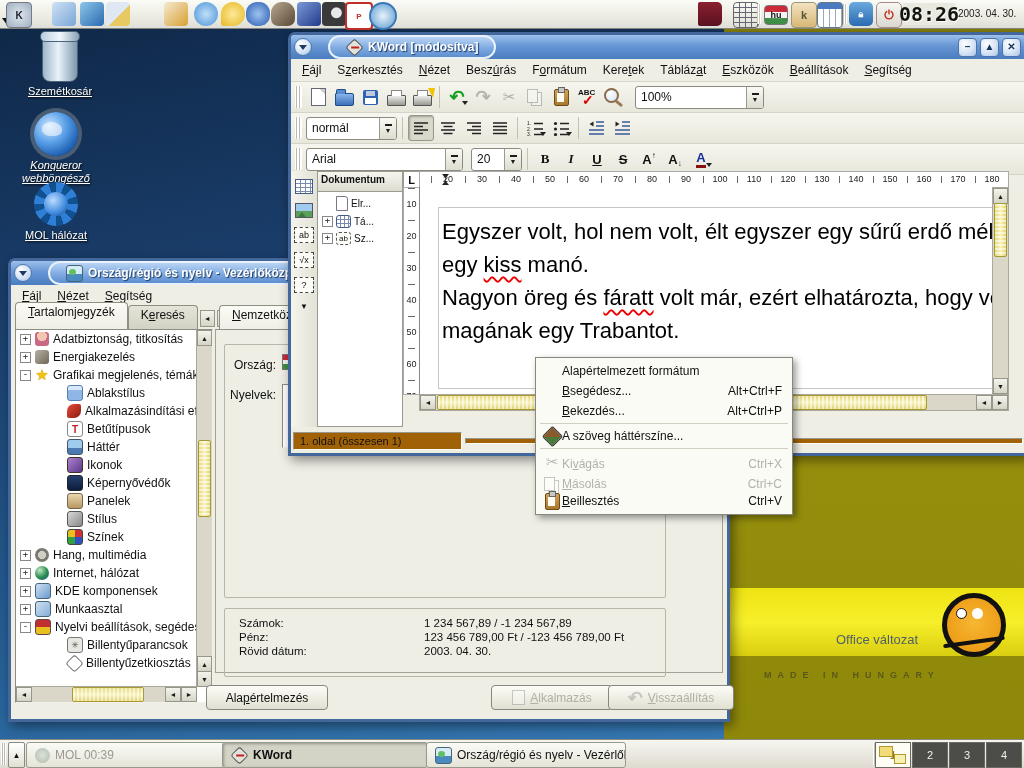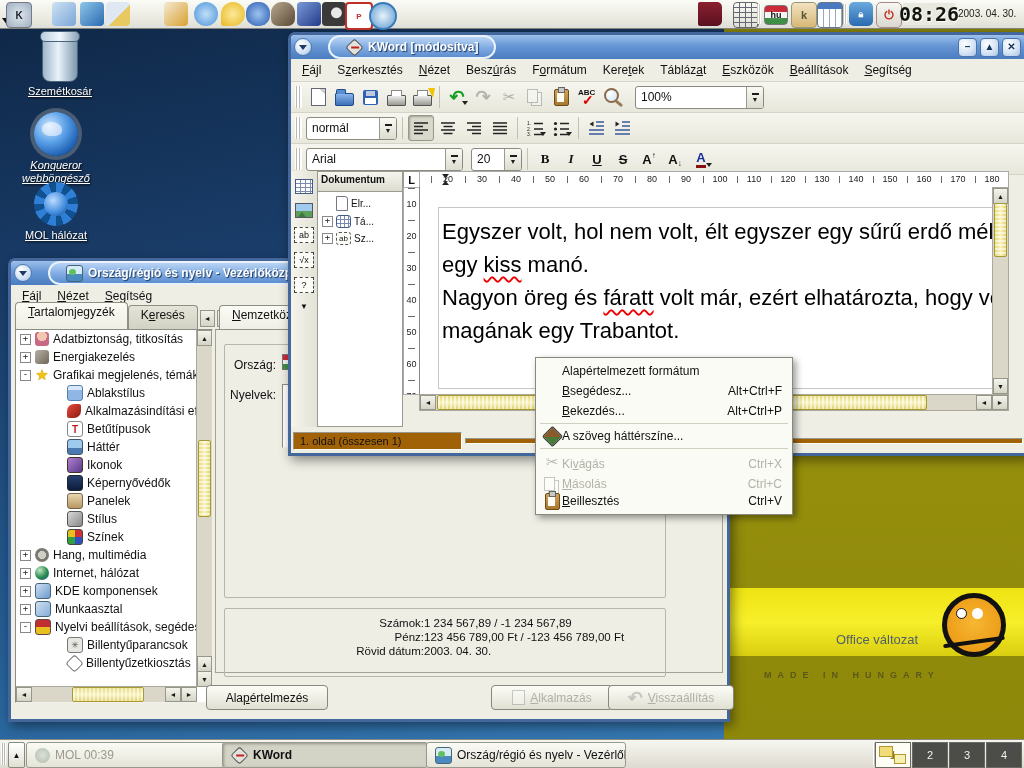--- a/index.html
+++ b/index.html
@@ -201,21 +201,21 @@
   .ic-page{background:#fff;border:1px solid #778;width:10px;height:13px;flex:0 0 10px;border-radius:0 3px 0 0;}
   .ic-table2{background:#fff;border:1px solid #445a88;width:13px;height:11px;flex:0 0 13px;
     background-image:repeating-linear-gradient(90deg,transparent 0 3px,#7b8cb0 3px 4px),repeating-linear-gradient(180deg,transparent 0 3px,#7b8cb0 3px 4px);}
   .ic-ab{background:#fdfdf8;border:1px dashed #555;width:13px;height:11px;flex:0 0 13px;font-size:8px;}
   #cc-tree .vsb{position:absolute;right:0;top:0;width:15px;bottom:15px;background:#dbd7c8;border-left:1px solid #a8a89c;}
   #cc-tree .hsb{position:absolute;left:0;right:15px;bottom:0;height:15px;background:#dbd7c8;border-top:1px solid #a8a89c;display:flex;}
   #cc-module{position:absolute;left:204px;top:68px;width:506px;height:342px;border:1px solid #a2a298;border-top:1px solid #8f8f85;background:#eeeee5;}
   #cc-modtab{position:absolute;left:208px;top:44px;}
   .gbox{position:absolute;border:1px solid #b6b6aa;border-radius:2px;}
   .crow{display:flex;font-size:11.5px;line-height:14px;}
-  .crow .cl{flex:0 0 185px;padding-left:14px;text-align:right;}
+  .crow .cl{flex:0 0 185px;padding-left:14px;}
   .ccbtn{position:absolute;height:23px;display:flex;align-items:center;justify-content:center;gap:5px;
     background:linear-gradient(#fdfdf8,#e0e0d2);border:1px solid #88887e;border-radius:4px;font-size:12px;padding:0 10px;}
   .ccbtn.dis{color:#b0b0a6;}
   .ccbtn.dis .g{opacity:.35;filter:grayscale(1);}
 
   
   #ctxmenu{position:absolute;left:535px;top:357px;width:256px;z-index:40;background:#fbfbf6;
     border:1px solid #88887e;box-shadow:3px 3px 7px rgba(0,0,0,.4);padding:3px 0;}
   .cmi{display:flex;align-items:center;height:20px;font-size:12px;padding:0 10px 0 6px;}
   .cmi .cic{flex:0 0 20px;display:flex;align-items:center;justify-content:center;}

